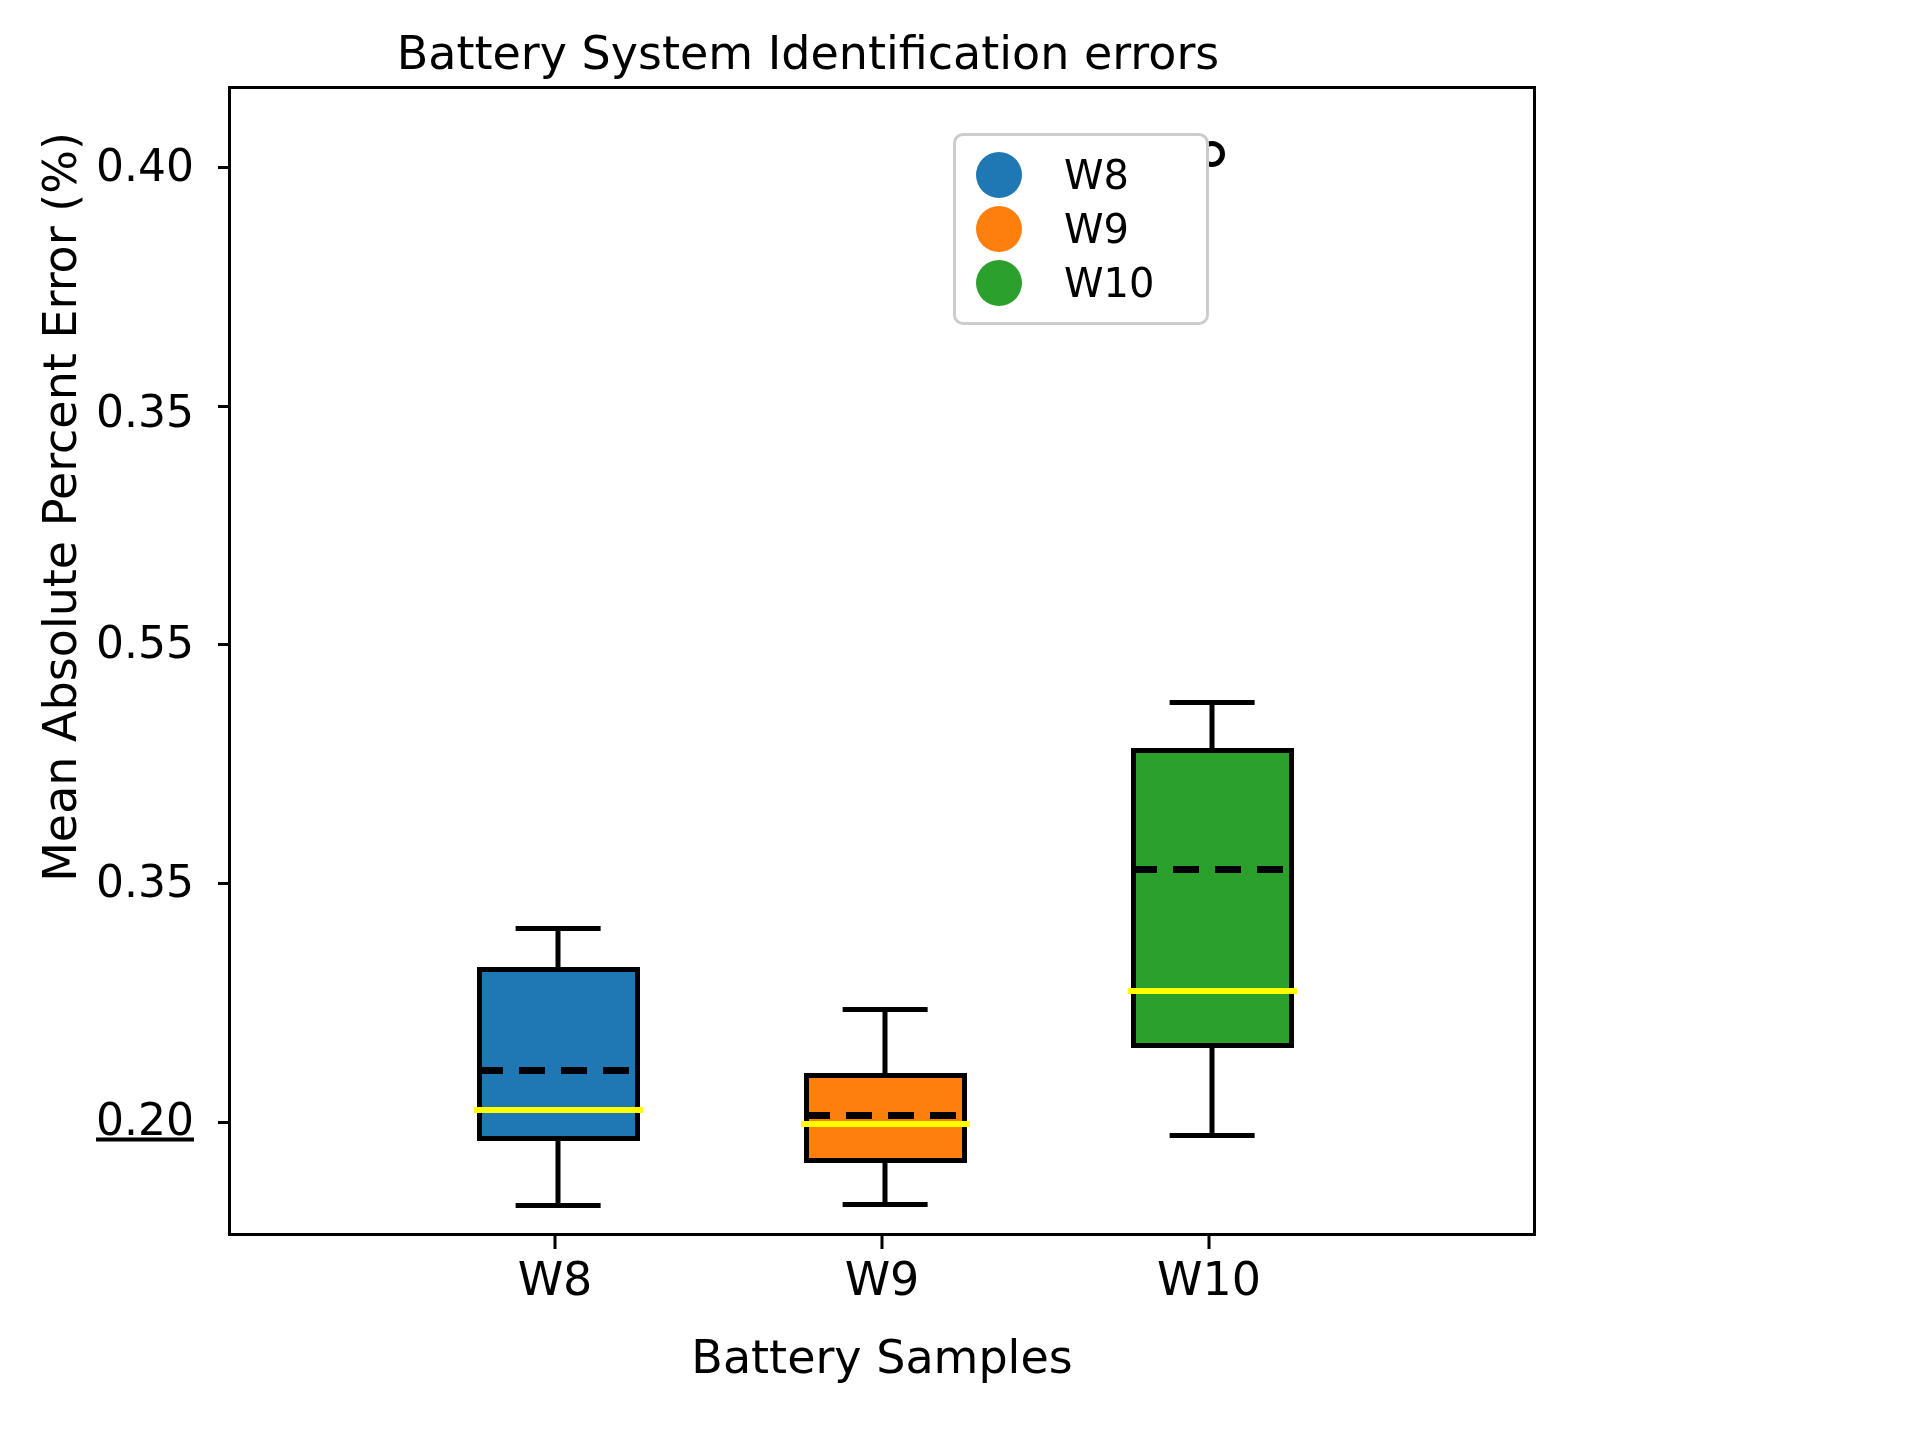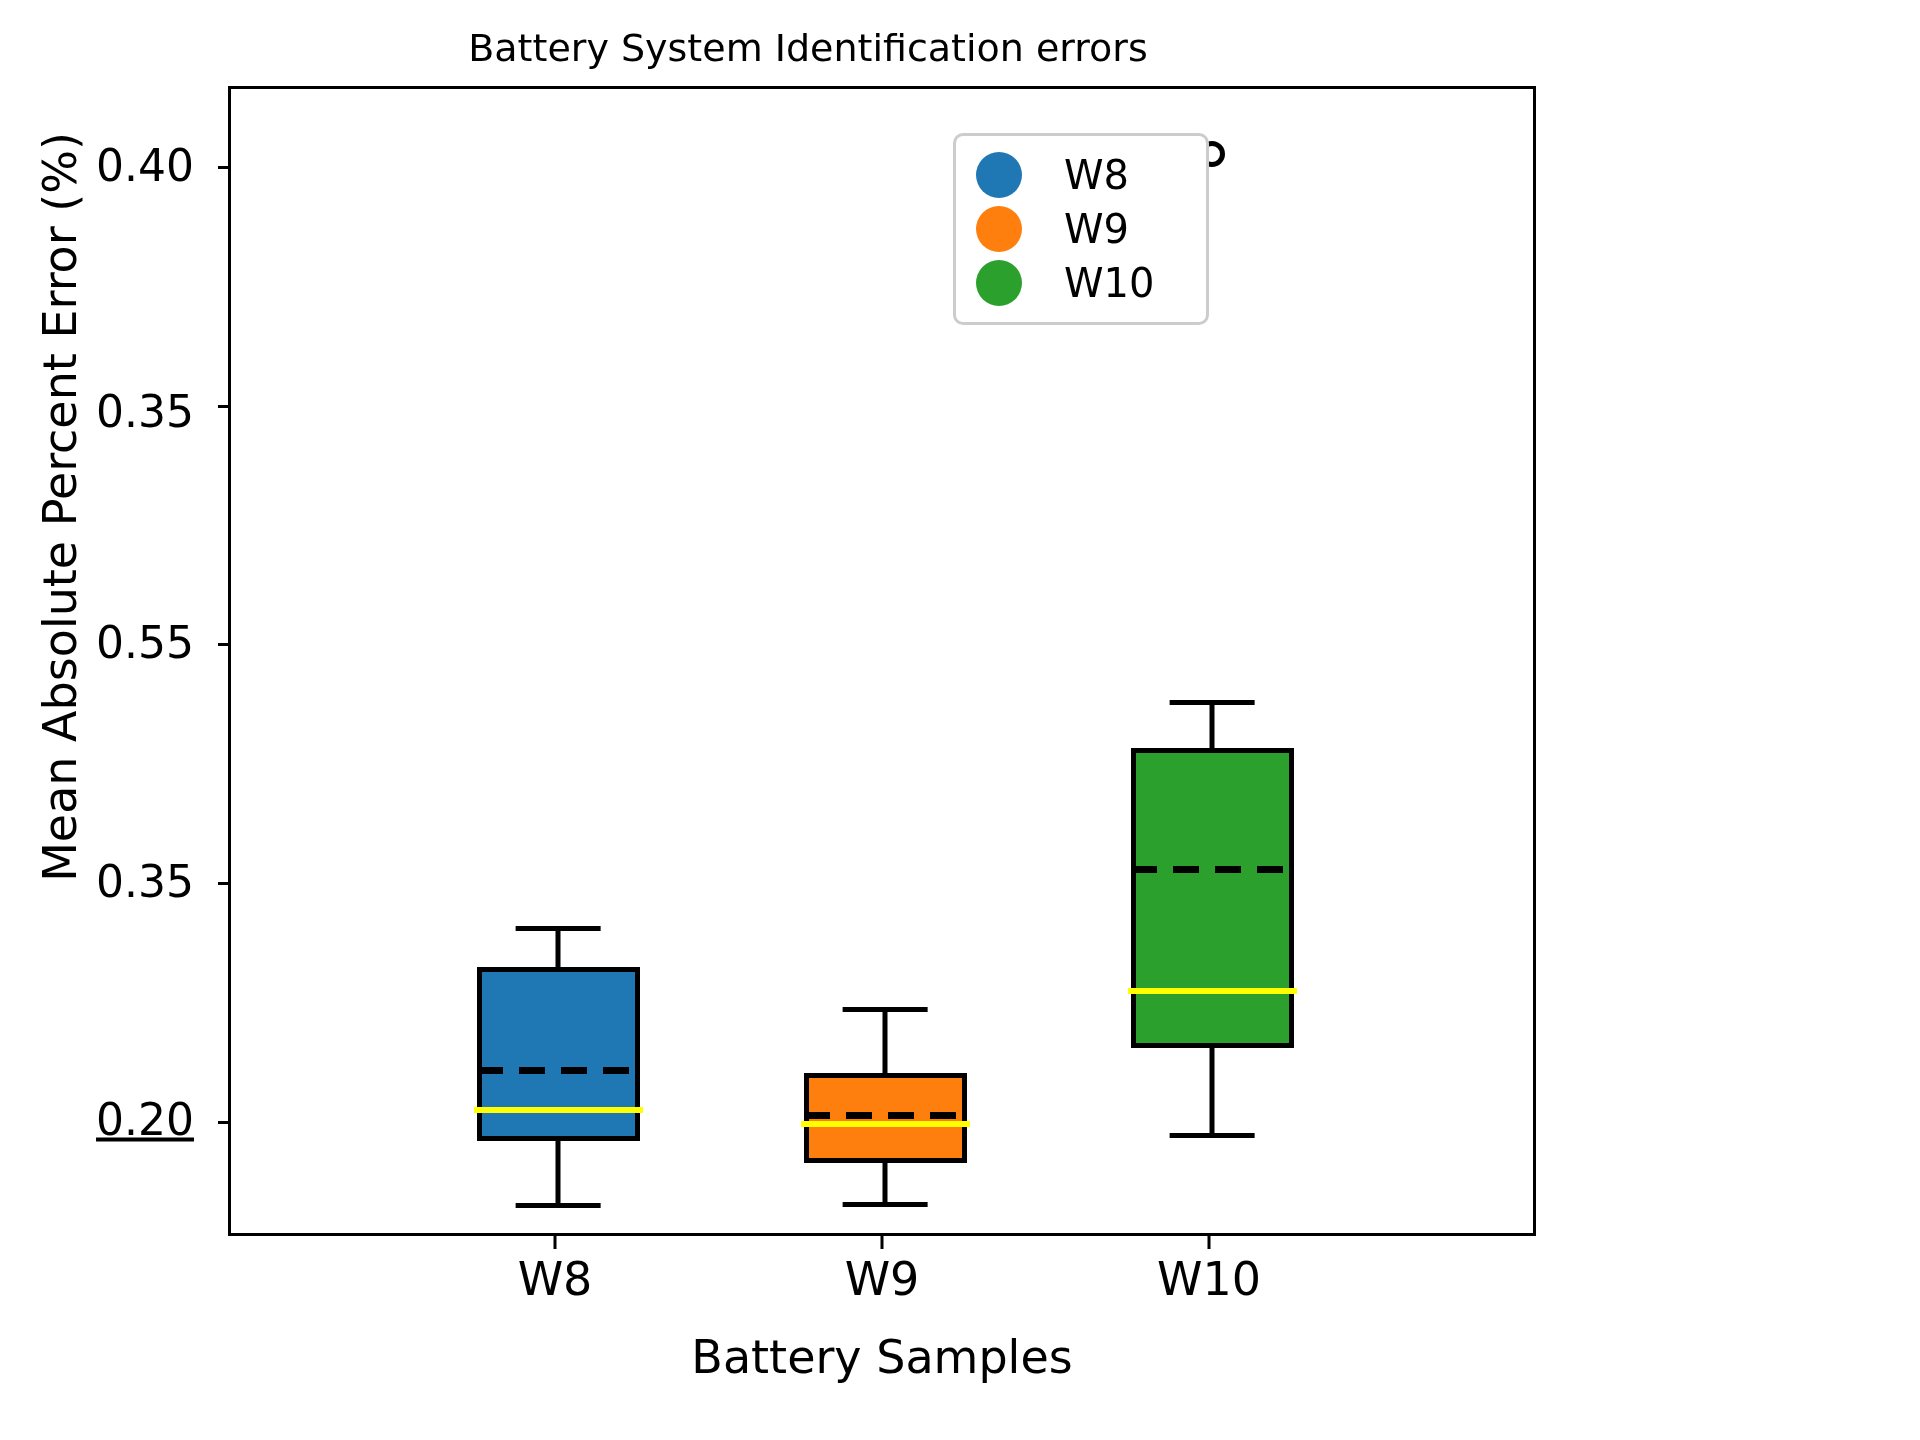--- a/index.html
+++ b/index.html
@@ -20,21 +20,21 @@
     background: #ffffff;
   }
 
   
   #chart-title {
     position: absolute;
     left: 0;
     top: 26px;
     width: 1616px;
     text-align: center;
-    font-size: 38px;
+    font-size: 46px;
     color: #000000;
     letter-spacing: 0px;
     white-space: nowrap;
   }
 
   
   #plot-area {
     position: absolute;
     left: 228px;
     top: 86px;

